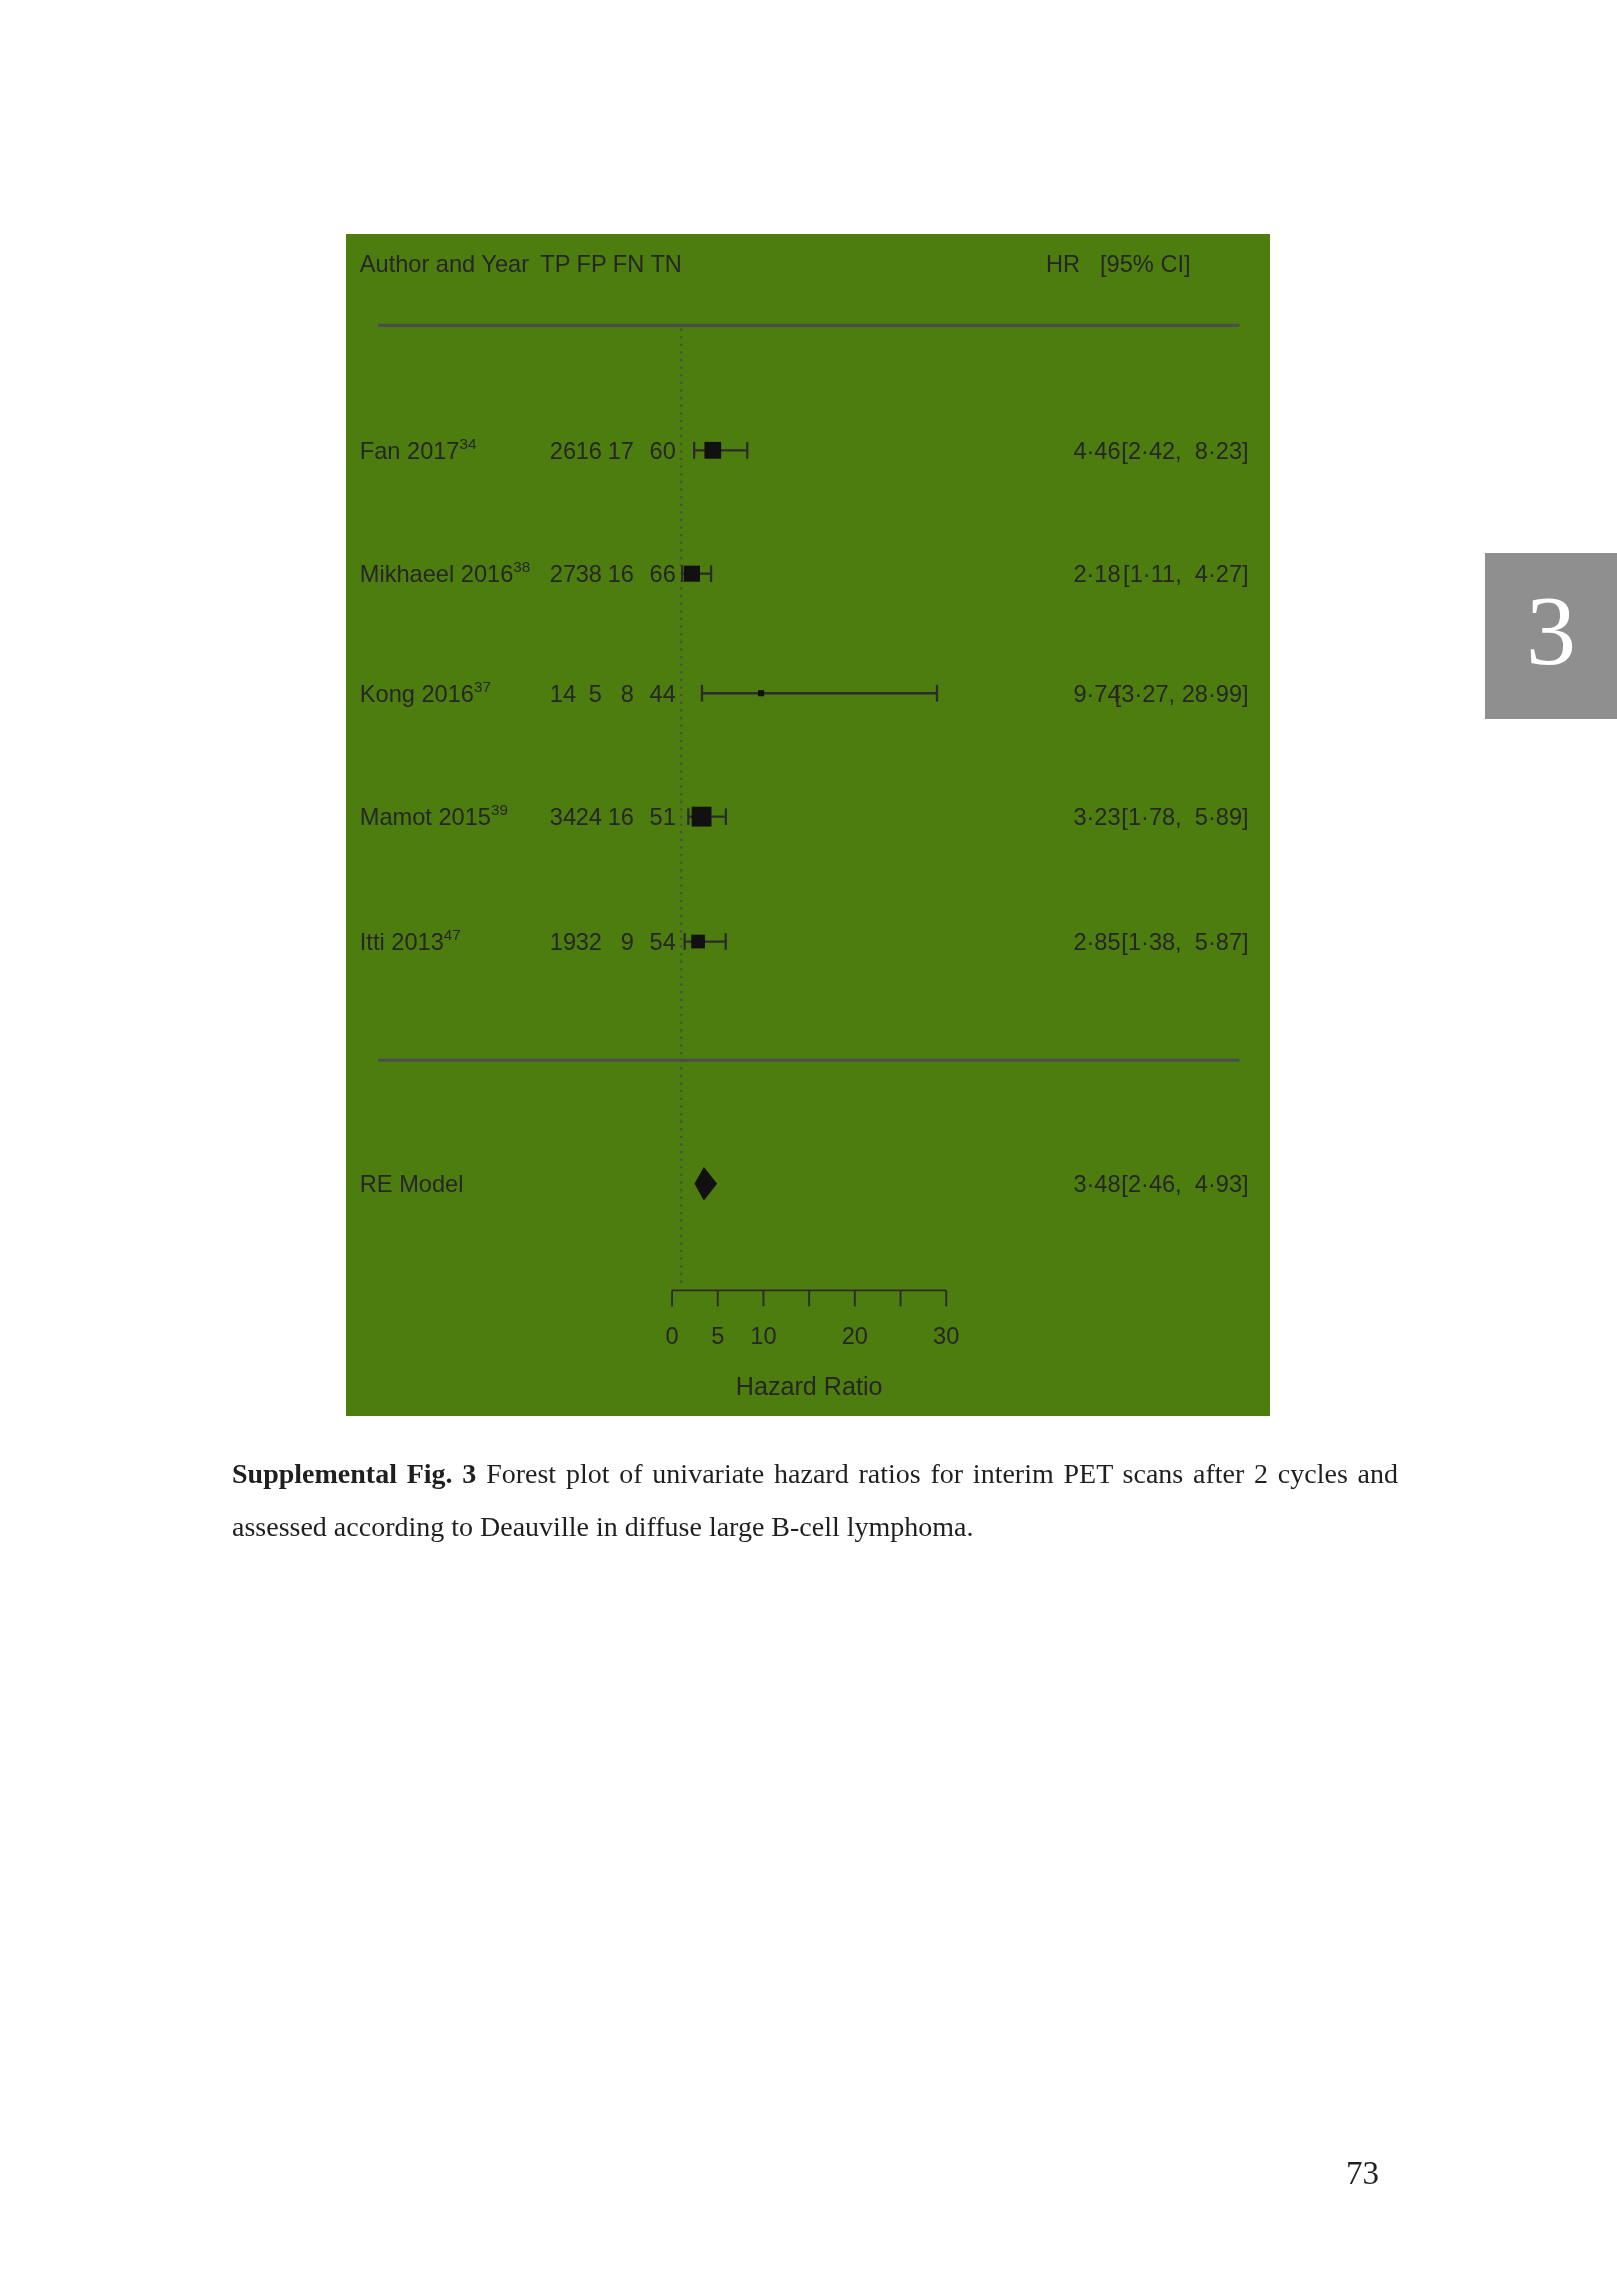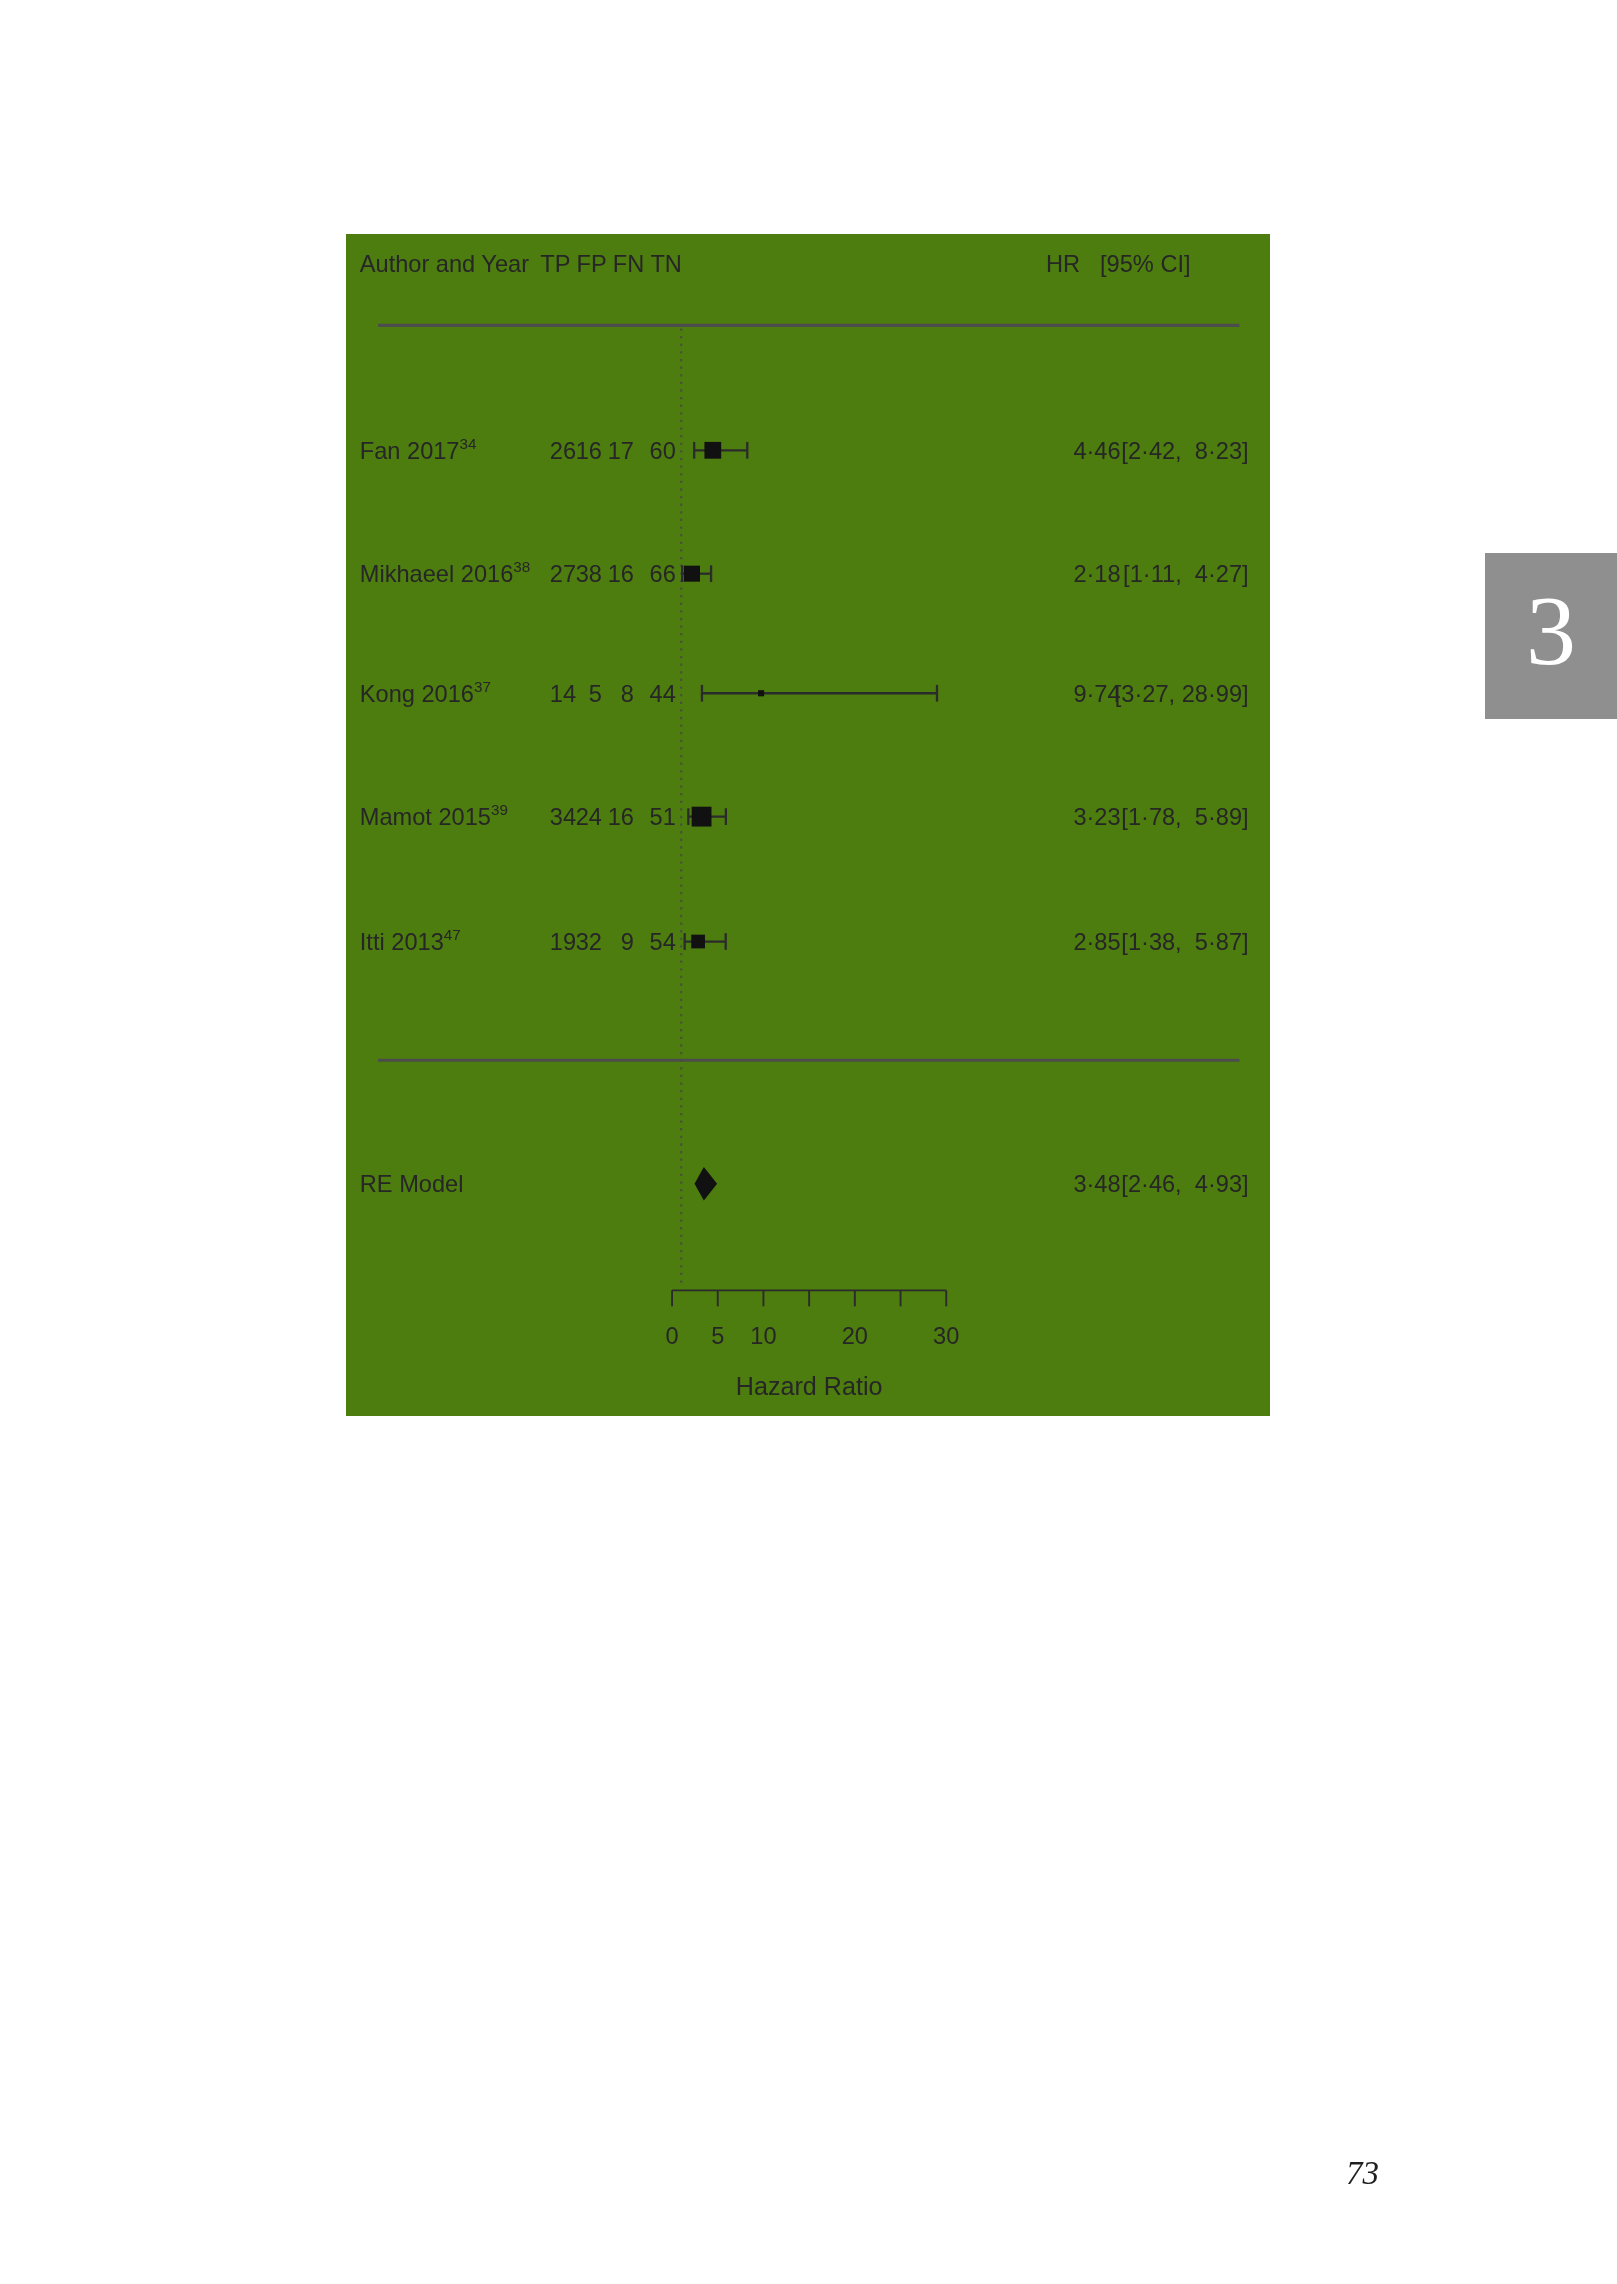--- a/index.html
+++ b/index.html
@@ -63,21 +63,20 @@
     text-align: justify;
   }
   .caption b { font-weight: bold; }
   .page-number {
     position: absolute;
     left: 1218px;
     top: 2155px;
     width: 161px;
     text-align: right;
     font-size: 33px;
-    font-style: italic;
   }
 </style>
 </head>
 <body>
 
 <div class="page">
 
 
   <div class="chapter-tab" style="background: rgb(143, 143, 143);">
     <span class="num" style="color: rgb(255, 255, 255);">3</span>
@@ -173,17 +172,18 @@
         <line x1="1243" y1="1695" x2="1243" y2="1716" stroke="#2b2b2b" stroke-width="2.5"></line>
         <text x="883" y="1766" font-size="31" text-anchor="middle" fill="#262626">0</text>
         <text x="943" y="1766" font-size="31" text-anchor="middle" fill="#262626">5</text>
         <text x="1003" y="1766" font-size="31" text-anchor="middle" fill="#262626">10</text>
         <text x="1123" y="1766" font-size="31" text-anchor="middle" fill="#262626">20</text>
         <text x="1243" y="1766" font-size="31" text-anchor="middle" fill="#262626">30</text>
         <text x="1063" y="1832" font-size="33" text-anchor="middle" fill="#262626">Hazard Ratio</text>
       </svg>
   </figure>
 
+  <p class="caption"><b>Supplemental Fig. 3</b> <span>Forest plot of univariate hazard ratios for interim PET scans after 2 cycles and assessed according to Deauville in diffuse large B-cell lymphoma.</span></p>
 
   <div class="page-number">73</div>
 
 </div>
 
 
 </body></html>

